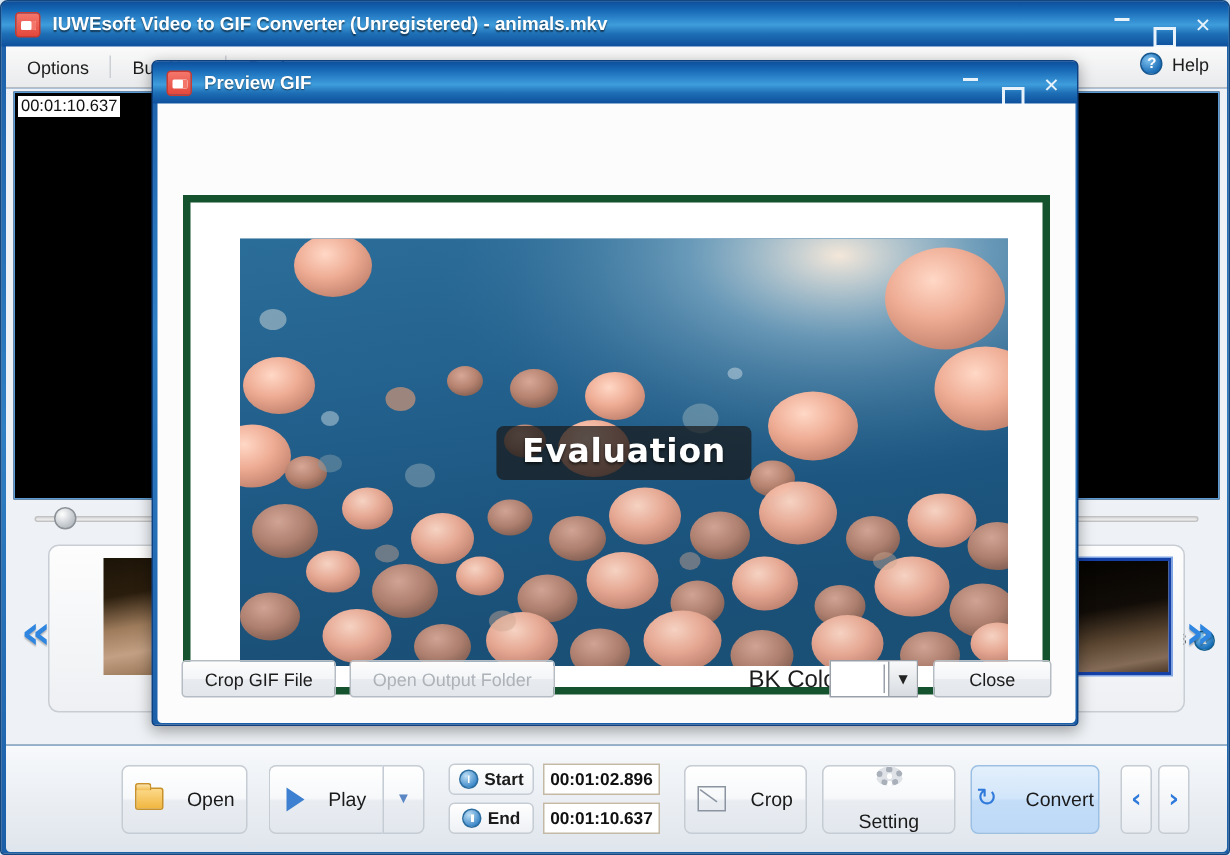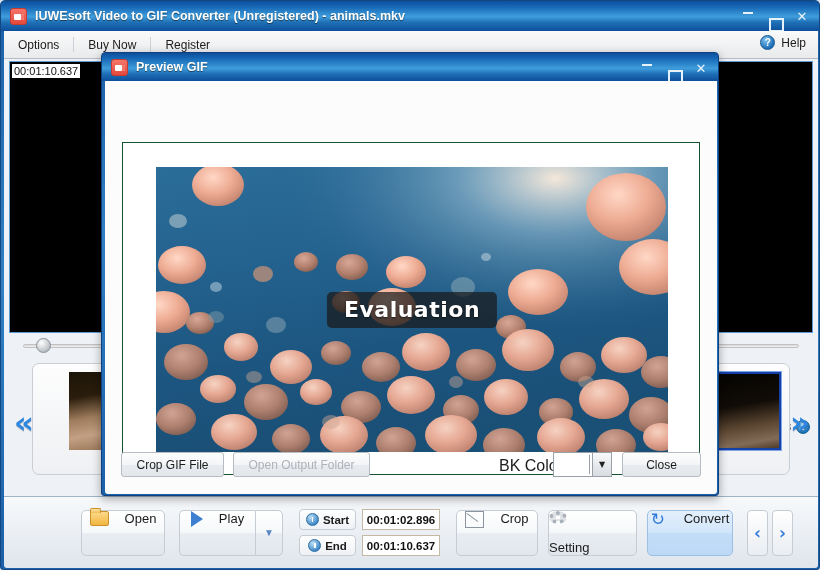--- a/index.html
+++ b/index.html
@@ -140,21 +140,21 @@
   #toolbar {
     position: absolute; left: 3px; top: 495px; width: 814px; height: 72px;
     background: linear-gradient(to bottom, #f7f9fb 0%, #eaeef3 55%, #dfe5ec 100%);
     border-top: 1px solid #9fb3c6;
     border-radius: 0 0 3px 3px;
     display: flex; align-items: center;
   }
   .tb-btn {
     height: 46px; border: 1px solid #c6ccd3; border-radius: 5px;
     background: linear-gradient(to bottom, #ffffff 0%, #f6f8fa 48%, #e9edf2 52%, #e2e7ed 100%);
-    display: flex; align-items: flex-start; justify-content: center; gap: 16px;
+    display: flex; align-items: center; justify-content: center; gap: 16px;
     font-size: 13px; color: #1b1b1b; cursor: default;
   }
   #btn-open { width: 84px; margin-left: 77px; }
   #btn-play { width: 76px; margin-left: 14px; border-right: none; border-radius: 5px 0 0 5px; }
   #btn-play-drop {
     width: 28px; height: 46px; border: 1px solid #c6ccd3; border-radius: 0 5px 5px 0;
     background: linear-gradient(to bottom, #ffffff 0%, #f6f8fa 48%, #e9edf2 52%, #e2e7ed 100%);
     display: flex; align-items: center; justify-content: center;
     color: #5b87c4; font-size: 10px;
   }
@@ -220,21 +220,21 @@
   #nav-group { margin-left: 14px; display: flex; gap: 4px; }
   .nav-sq {
     width: 21px; height: 46px; border: 1px solid #c6ccd3; border-radius: 4px;
     background: linear-gradient(to bottom, #ffffff, #e9edf2);
     display: flex; align-items: center; justify-content: center;
     color: #2f7ada; font-size: 17px; font-weight: bold; font-family: "DejaVu Sans", sans-serif;
   }
 
   
   #preview-dialog {
-    position: absolute; left: 101px; top: 52px; width: 618px; height: 444px;
+    position: absolute; left: 101px; top: 40px; width: 618px; height: 444px;
     background: linear-gradient(to bottom, #1b5fa8 0%, #2f7fc4 40%, #1b5fa8 100%);
     border: 1px solid #0f4080;
     border-radius: 4px 4px 3px 3px;
     box-shadow: 0 3px 10px rgba(0,0,0,.35);
     padding-left: 39px;
   }
   #dlg-titlebar {
     position: absolute; left: 0; top: 0; width: 616px; height: 28px;
     background: linear-gradient(to bottom, #0d4f9b 0%, #1566b4 18%, #3f9ddc 55%, #1e6fb5 75%, #0e4f9c 100%);
     border-radius: 4px 4px 0 0;
@@ -244,21 +244,21 @@
     color: #ffffff; font-size: 12.5px; font-weight: bold;
     text-shadow: 0 1px 1px rgba(0,0,0,.55);
   }
   #dlg-body {
     position: absolute; left: 3px; top: 28px; width: 612px; height: 413px;
     background: #fcfcfc;
     border-radius: 0 0 3px 3px;
   }
   #preview-frame {
     position: absolute; left: 17px; top: 61px; width: 578px; height: 333px;
-    background: #ffffff; border: 1px solid #14532d; text-align: center;
+    background: #ffffff; border: 5px solid #14532d; text-align: center;
   }
   #gif-image {
     position: absolute; left: 33px; top: 24px; width: 512px; height: 285px;
     overflow: hidden;
     background: linear-gradient(165deg,#2f6f9a 0%, #2a6a96 28%, #1f5d8c 60%, #1d5782 100%);
   }
   #evaluation-badge {
     position: absolute; left: 50%; top: 50%; transform: translate(-50%,-50%);
     background: rgba(25,25,25,.72); color: #ffffff;
     font-size: 22px; font-weight: bold; letter-spacing: .5px;

